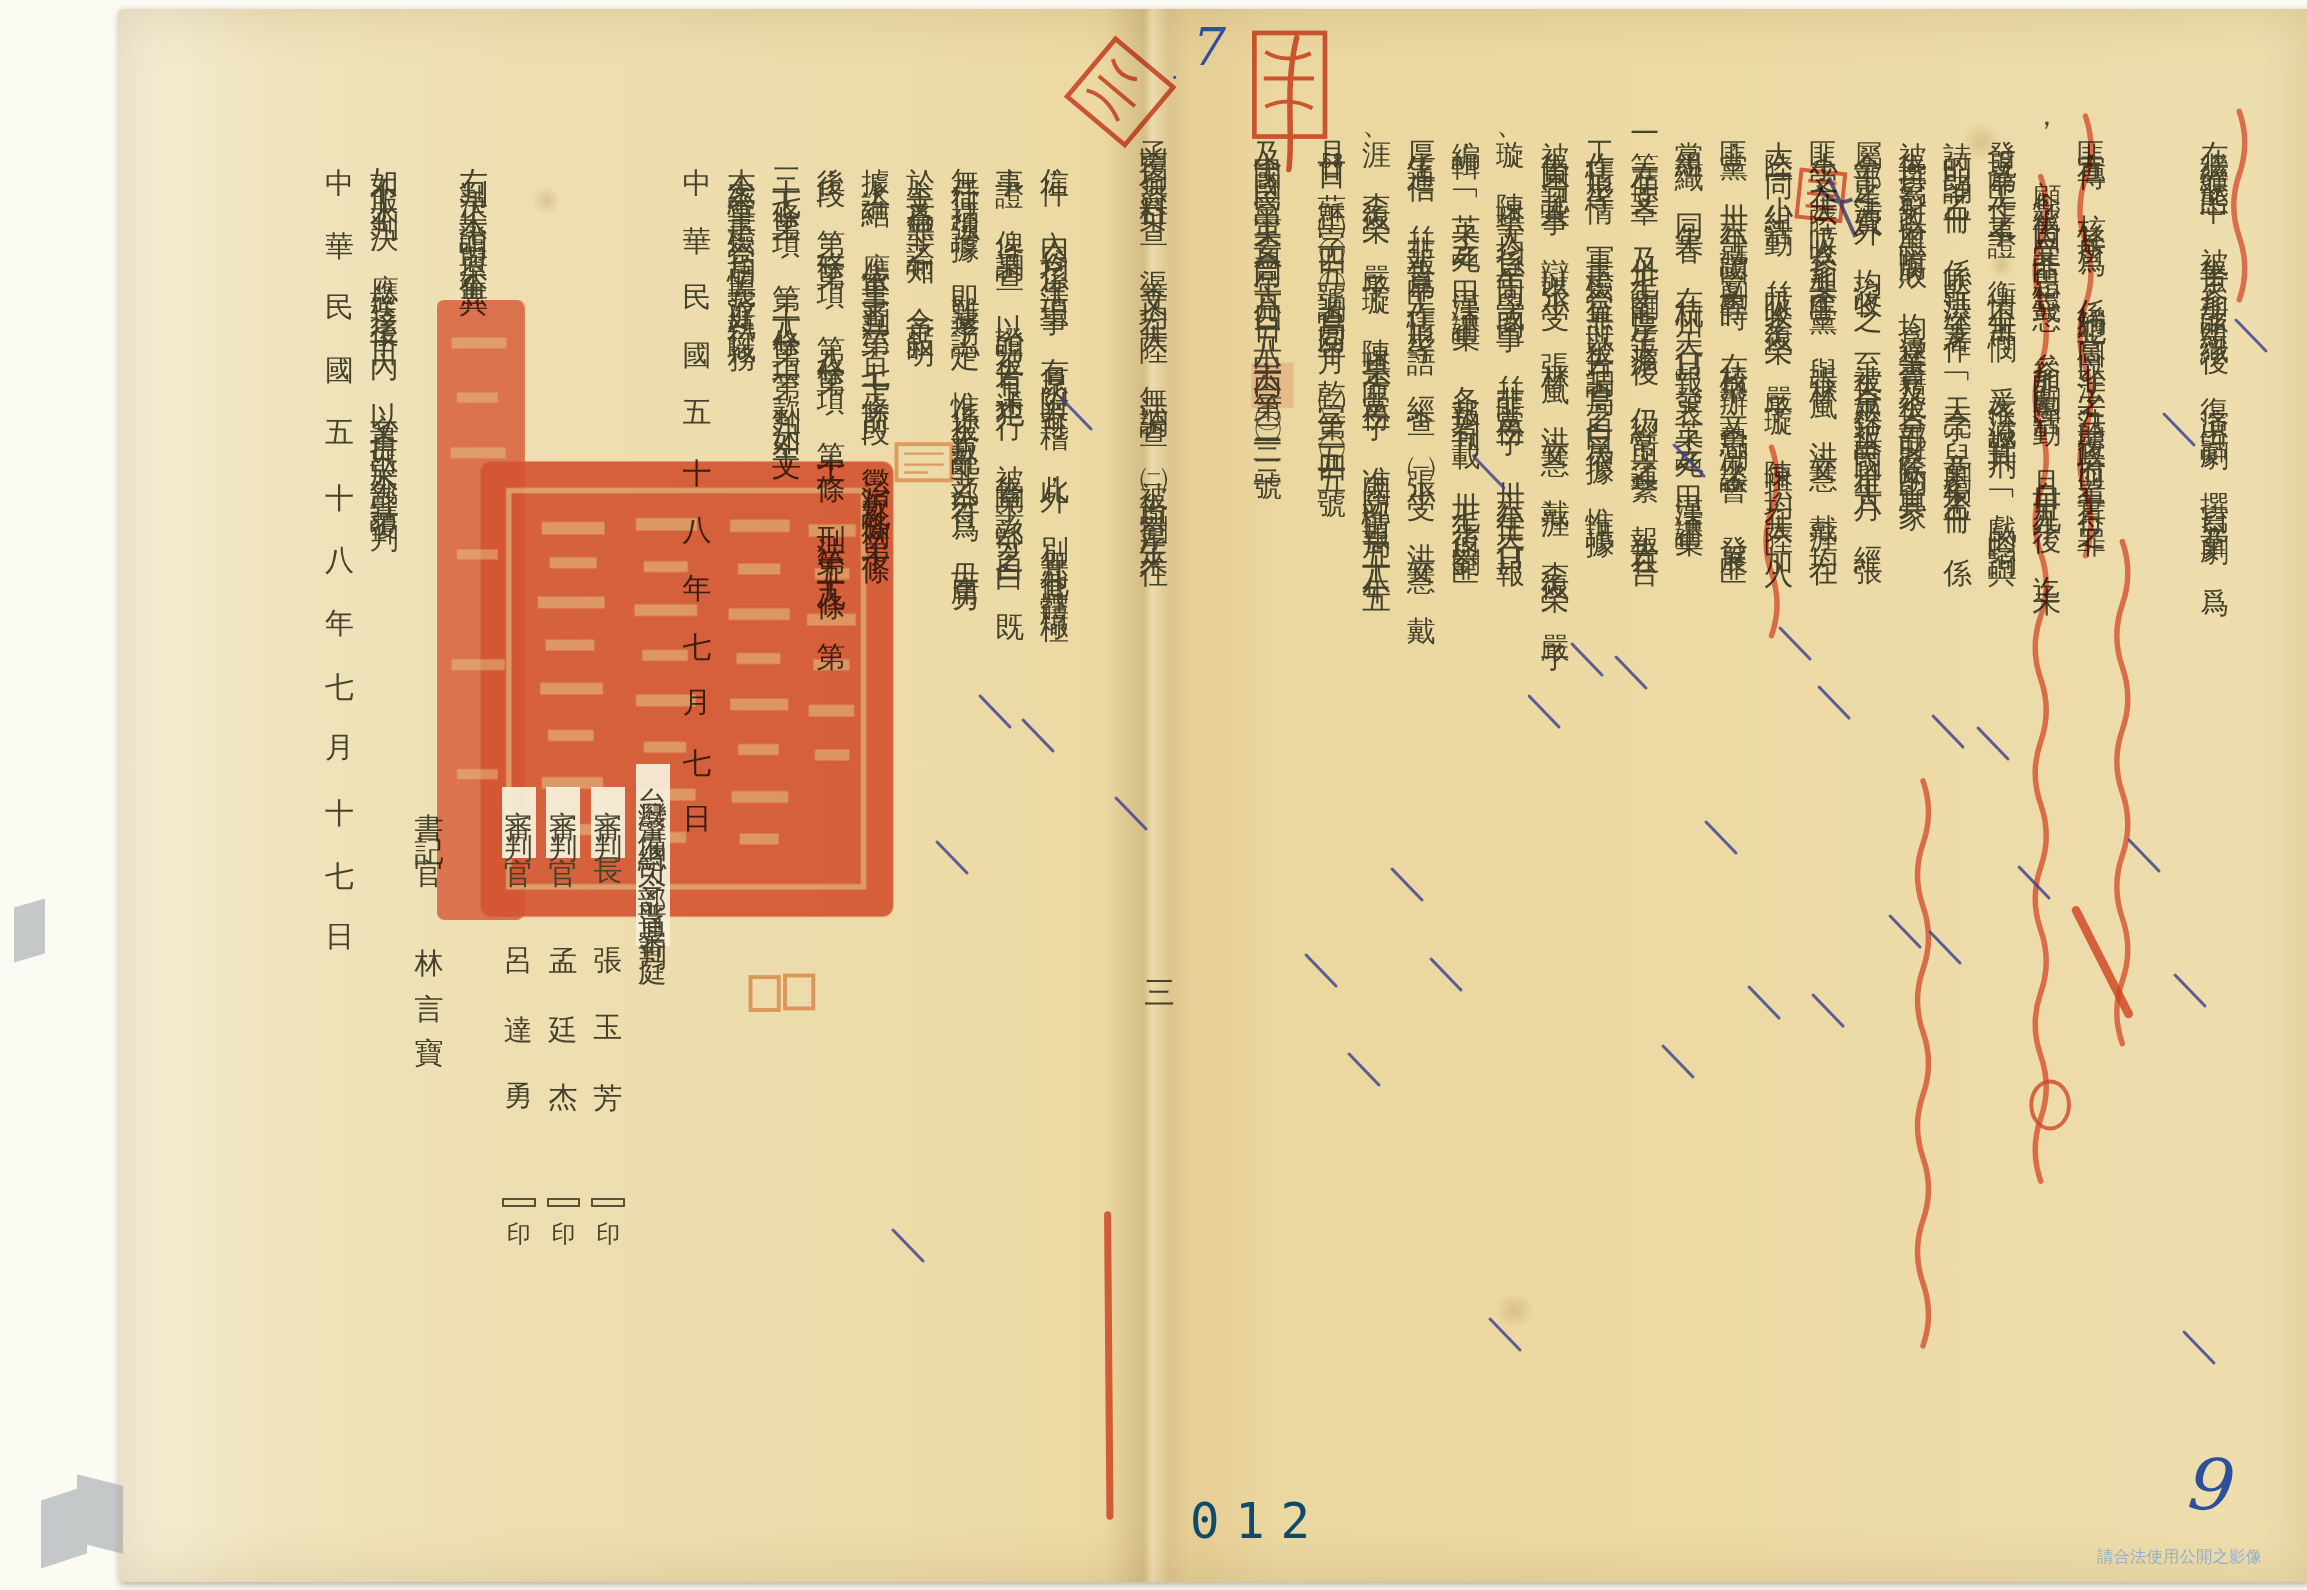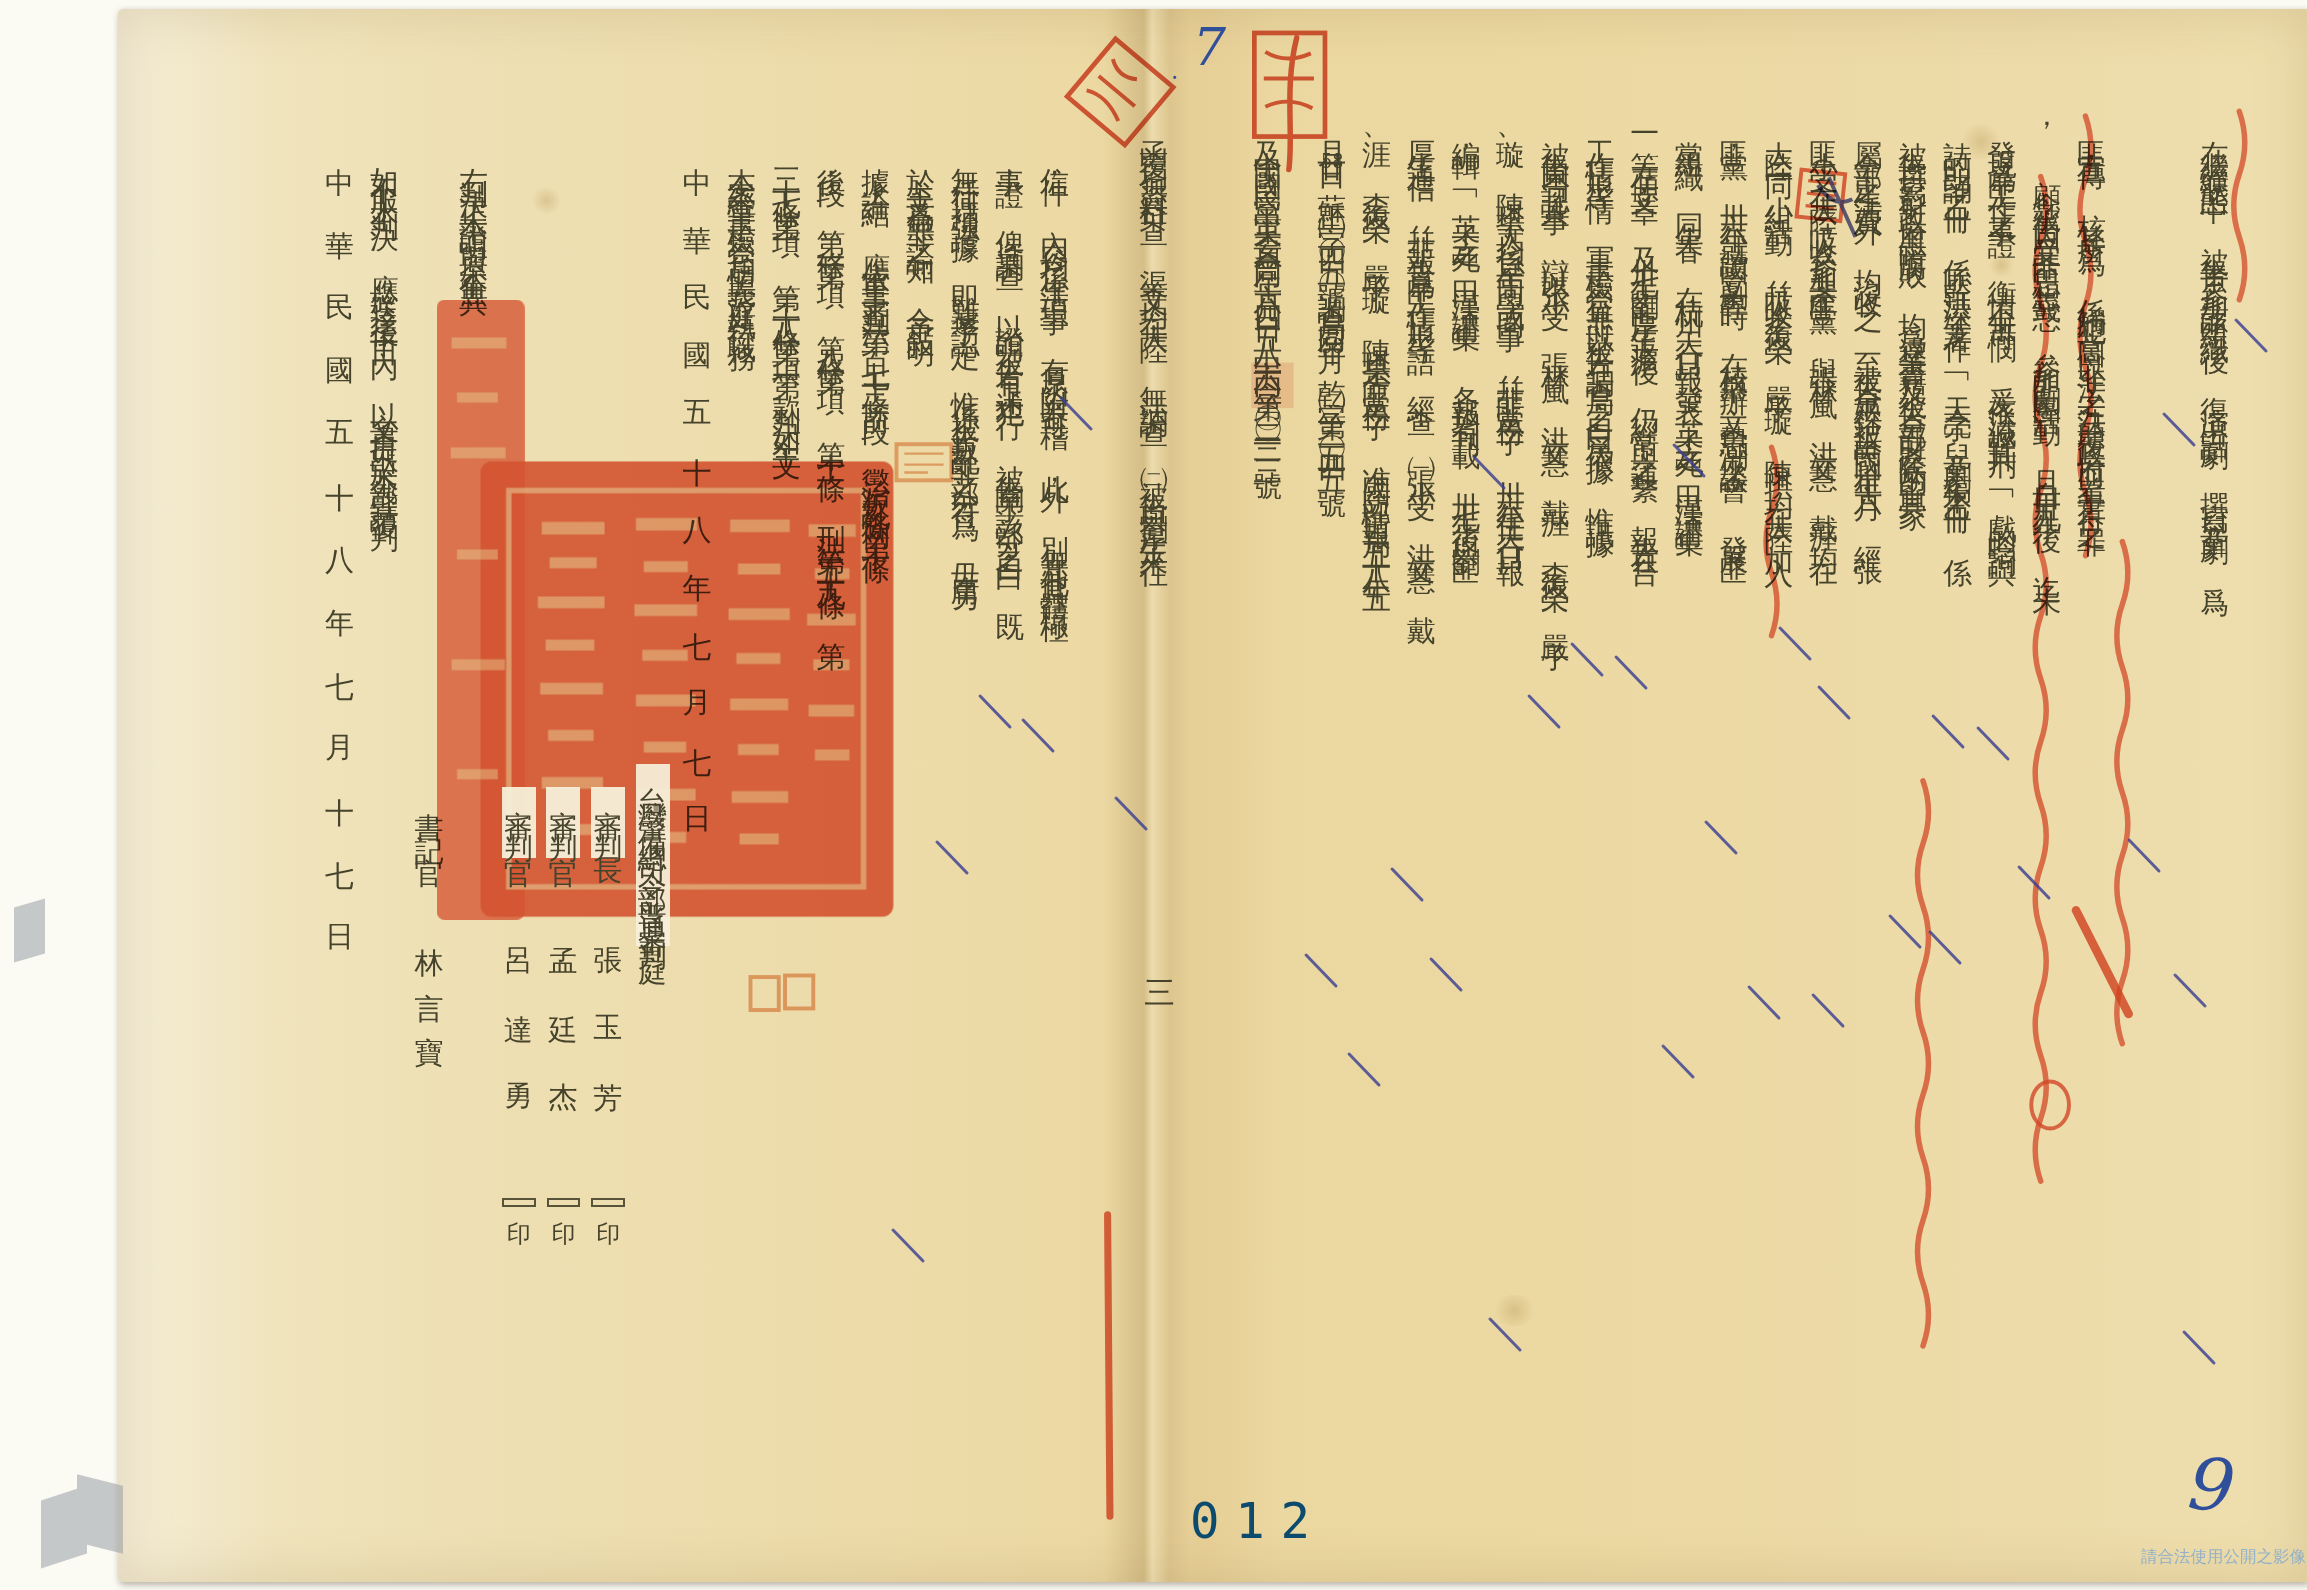--- a/index.html
+++ b/index.html
@@ -41,21 +41,21 @@
   .cname{margin-inline-start:49px;letter-spacing:44px;}
   
   .sealLayer{position:absolute;left:0;top:0;z-index:3;mix-blend-mode:multiply;}
   .bmark{position:absolute;width:46px;height:3.1px;background:#3a3f92;border-radius:2.4px;
          opacity:.82;transform:rotate(46deg);z-index:4;}
   .hand{position:absolute;color:#2f4f9b;z-index:5;}
   .stampnum{position:absolute;left:1190px;top:1493px;font-family:"DejaVu Sans Mono","Liberation Mono",monospace;
          font-size:49px;color:#0c4a6e;letter-spacing:15.7px;z-index:5;}
   .gutter-num{position:absolute;left:1144px;top:972px;font-size:31px;color:#46432c;z-index:2;}
   .wm{position:absolute;left:2097px;top:1546px;font-size:16.5px;color:#85abcd;opacity:.85;z-index:5;
-      font-family:"DejaVu Serif",serif;margin-left:44px;}
+      font-family:"DejaVu Serif",serif;}
   .logo{position:absolute;z-index:2;opacity:.55;}
   .logo div{position:absolute;background:#9aa0a6;}
 </style>
 </head>
 <body>
 
 <div class="canvas">
 
   <div class="paper"></div>
   <div class="fold"></div>

